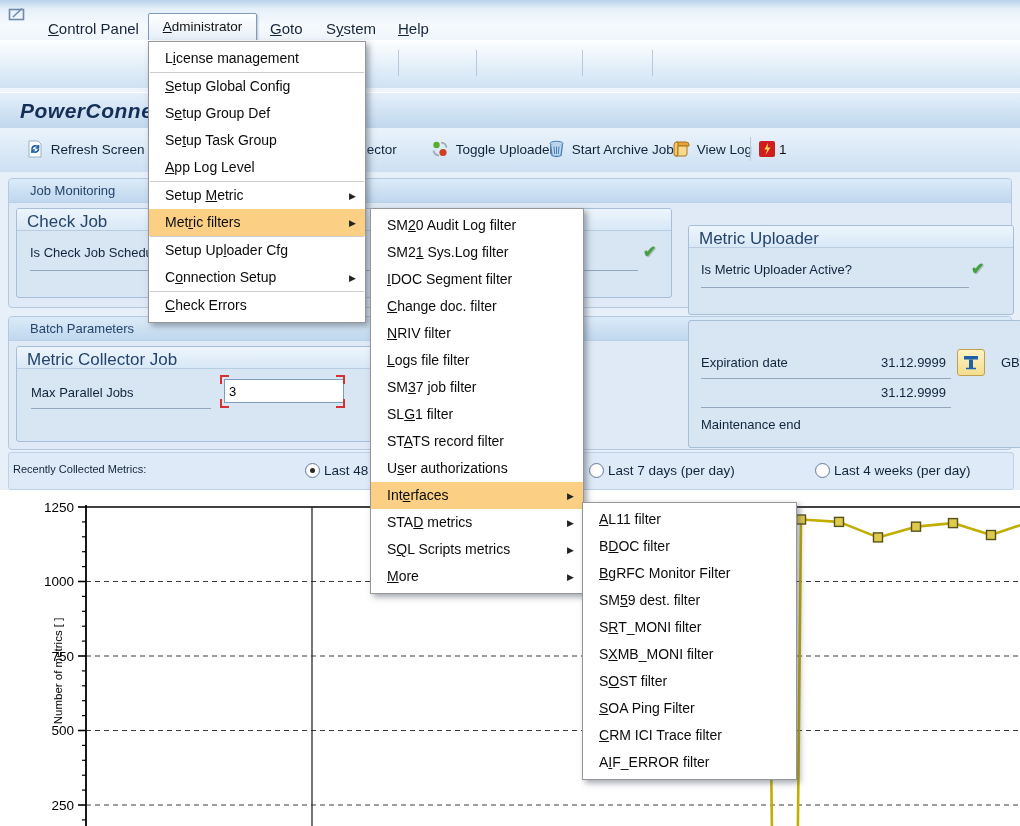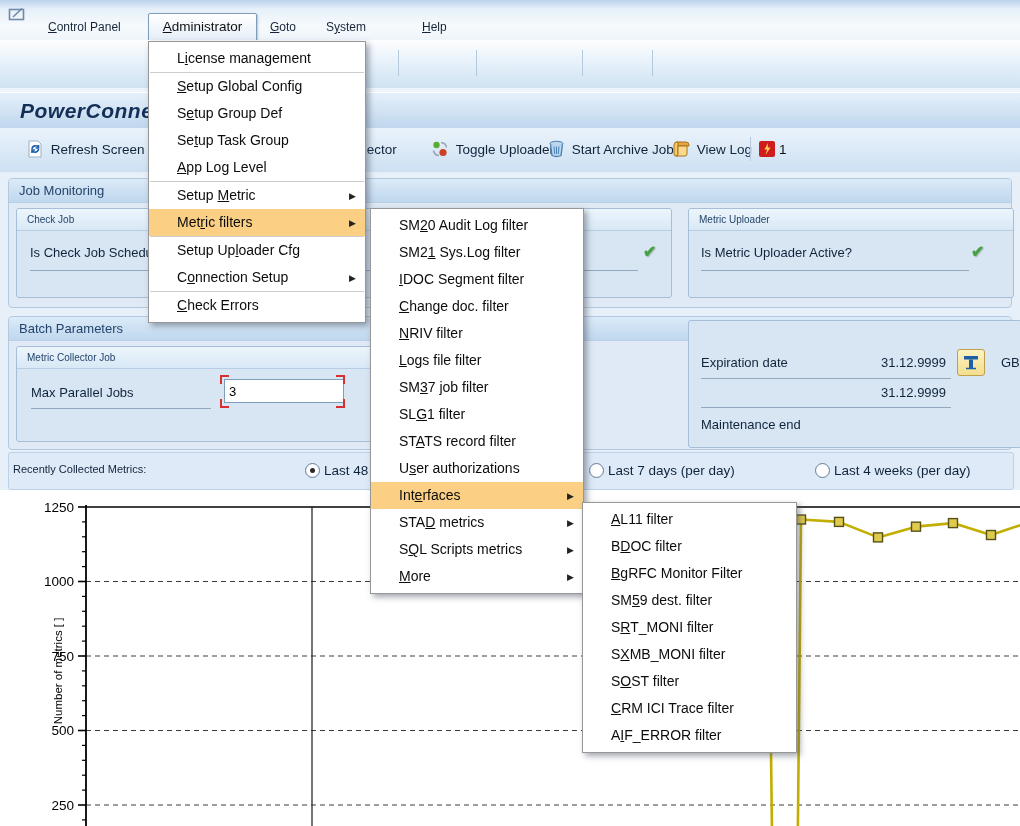--- a/index.html
+++ b/index.html
@@ -3,21 +3,21 @@
 <meta charset="utf-8">
 <style>
   html,body{margin:0;padding:0;background:#fff;}
   .screen{position:relative;width:1020px;height:826px;overflow:hidden;background:#fff;
           font-family:"Liberation Sans",sans-serif;color:#111;}
   .abs{position:absolute;}
 
   
   .menubar{position:absolute;left:0;top:0;width:1020px;height:40px;
     background:linear-gradient(180deg,#b9d2ea 0px,#e6f0f9 9px,#f6fafd 26px,#eef5fb 40px);}
-  .mb-item{position:absolute;top:20px;font-size:12px;color:#16263a;white-space:nowrap;}
+  .mb-item{position:absolute;top:20px;font-size:15px;color:#16263a;white-space:nowrap;}
   .mb-btn{position:absolute;left:148px;top:13px;width:107px;height:27px;border:1px solid #7f9db9;border-radius:2px;
     background:linear-gradient(#ffffff,#e4eef8);text-align:center;line-height:25px;font-size:13.5px;
     box-shadow:1px 1px 2px rgba(110,130,155,.45);}
   u{text-decoration:underline;}
 
   
   .toolbar{position:absolute;left:0;top:40px;width:1020px;height:48px;
     background:linear-gradient(#fdfeff,#dcebf7 70%,#cfe2f2);border-bottom:1px solid #a9c0d9;}
   .tb-sep{position:absolute;top:10px;width:1px;height:26px;background:#b5c8dc;}
   .tb-ico{position:absolute;top:52px;}
@@ -38,26 +38,26 @@
   .app-btn{position:absolute;top:12px;height:20px;font-size:13.5px;color:#10243c;white-space:nowrap;cursor:default;}
   .app-btn .lbl{vertical-align:top;line-height:20px;}
   .app-btn svg{vertical-align:top;margin-right:3px;}
   .alert-count{position:absolute;top:14px;font-size:13.5px;color:#111;}
 
   
   .content{position:absolute;left:0;top:172px;width:1020px;height:320px;background:#e7f0f9;}
 
   .group{position:absolute;border:1px solid #b3c9e0;border-radius:4px;background:#dfeaf6;}
   .group-hd{height:23px;border-bottom:1px solid #bcd0e5;border-radius:3px 3px 0 0;
-    background:linear-gradient(#dcebf8,#bfd7ee);}
+    background:linear-gradient(#dcebf8,#bfd7ee);padding-left:11px;}
   .group-hd span{display:inline-block;padding:4px 0 0 10px;font-size:13px;color:#24456b;}
 
   .panel{position:absolute;border:1px solid #a7bed8;border-radius:3px;background:#d8e6f4;overflow:hidden;}
   .panel-hd{height:21px;border-bottom:1px solid #b9cde2;background:linear-gradient(#edf5fc,#d8e8f6);}
-  .panel-hd span{display:inline-block;padding:3px 0 0 10px;font-size:10px;color:#24456b;}
+  .panel-hd span{display:inline-block;padding:3px 0 0 10px;font-size:17px;color:#24456b;}
   .fld-label{position:absolute;font-size:13px;color:#10243c;white-space:nowrap;}
   .fld-value{position:absolute;font-size:13px;color:#10243c;white-space:nowrap;}
   .fline{position:absolute;height:1px;background:#93a8bd;}
   .ok-check{position:absolute;font-size:16px;font-weight:bold;color:#44a13f;text-shadow:1px 1px 1px rgba(60,90,60,.35);}
 
   .sap-input{position:absolute;background:#fff;border:1px solid #7f9db9;font-size:13px;padding:0 4px;
     font-family:inherit;}
   .ck{position:absolute;width:7px;height:7px;}
   .ck.tl{border-left:2px solid #d83030;border-top:2px solid #d83030;}
   .ck.tr{border-right:2px solid #d83030;border-top:2px solid #d83030;}
@@ -76,21 +76,21 @@
   .radio.sel::after{content:"";position:absolute;left:3.5px;top:3.5px;width:5px;height:5px;border-radius:50%;background:#2a2a2a;}
   .radio-label{position:absolute;left:19px;top:1px;font-size:13.5px;color:#10243c;white-space:nowrap;}
   .rr-label{position:absolute;left:4px;top:10px;font-size:11px;color:#10243c;}
 
   
   .chart{position:absolute;left:0;top:490px;width:1020px;height:336px;background:#fff;}
 
   
   .menu{position:absolute;background:#fff;border:1px solid #979797;padding:3px 0;z-index:50;
     box-shadow:3px 3px 6px rgba(70,80,95,.5);}
-  .menu-item{position:relative;height:27px;line-height:27px;padding:0 26px 0 28px;font-size:14px;
+  .menu-item{position:relative;height:27px;line-height:27px;padding:0 26px 0 16px;font-size:14px;
     color:#0c0c0c;white-space:nowrap;cursor:default;}
   .menu-item.hl{background:#fbd084;}
   .menu-item .arrow{position:absolute;right:9px;top:1px;font-size:9px;color:#222;}
   .menu-sep{height:1px;background:#cdcdcd;margin:0 1px;}
 </style>
 </head>
 <body>
 
 <div class="screen">
 
@@ -98,21 +98,21 @@
     <span class="abs" style="left:8px;top:7px;">
       <svg width="18" height="15">
           <rect x="1.5" y="2.5" width="14" height="10" fill="none" stroke="#6f8aa8" stroke-width="1.6"></rect>
           <path d="M5 10 L14 1.5" stroke="#6f8aa8" stroke-width="1.6" fill="none"></path>
         </svg>
     </span>
     <span class="mb-item" style="left:48px;"><u>C</u>ontrol Panel</span>
     <span class="mb-btn"><u>A</u>dministrator</span>
     <span class="mb-item" style="left:270px;"><u>G</u>oto</span>
     <span class="mb-item" style="left:326px;">S<u>y</u>stem</span>
-    <span class="mb-item" style="left:422px;text-align:right;"><u>H</u>elp</span>
+    <span class="mb-item" style="left:398px;text-align:right;"><u>H</u>elp</span>
   </div>
 
   <div class="toolbar">
     <span class="abs" style="left:24px;top:53px;">
       <svg width="21" height="21">
           <circle cx="10.5" cy="10.5" r="9.5" fill="#3d9b3d" stroke="#2e7d32"></circle>
           <path d="M6 11l3 3 6.5-7" stroke="#fff" stroke-width="2.4" fill="none"></path>
         </svg>
     </span>
     <input class="cmd-field" value="" style="">
@@ -267,21 +267,21 @@
     </div>
   </div>
   <div class="panel" style="left:16px;top:208px;width:654px;height:88px;">
     <div class="panel-hd">
       <span>Check Job</span>
     </div>
     <span class="fld-label" style="left:13px;top:36px;">Is Check Job Scheduled?</span>
     <span class="fline" style="left:13px;top:61px;width:608px;"></span>
     <span class="ok-check" style="left:626px;top:33px;">✔</span>
   </div>
-  <div class="panel" style="left:688px;top:208px;width:324px;height:88px;text-decoration:underline;">
+  <div class="panel" style="left:688px;top:225px;width:324px;height:88px;text-decoration:underline;">
     <div class="panel-hd">
       <span>Metric Uploader</span>
     </div>
     <span class="fld-label" style="left:12px;top:36px;">Is Metric Uploader Active?</span>
     <span class="fline" style="left:12px;top:61px;width:268px;"></span>
     <span class="ok-check" style="left:282px;top:33px;">✔</span>
   </div>
 
   <div class="group" style="left:8px;top:316px;width:1002px;height:132px;">
     <div class="group-hd">
@@ -413,17 +413,18 @@
       <div class="menu-item"><span><u>M</u>ore</span><span class="arrow">▶</span></div>
     </div>
   <div class="menu" style="left:582px;top:502px;width:213px;">
       <div class="menu-item"><span><u>A</u>L11 filter</span></div>
       <div class="menu-item"><span>B<u>D</u>OC filter</span></div>
       <div class="menu-item"><span><u>B</u>gRFC Monitor Filter</span></div>
       <div class="menu-item"><span>SM<u>5</u>9 dest. filter</span></div>
       <div class="menu-item"><span>S<u>R</u>T_MONI filter</span></div>
       <div class="menu-item"><span>S<u>X</u>MB_MONI filter</span></div>
       <div class="menu-item"><span>S<u>O</u>ST filter</span></div>
+      <div class="menu-item"><span><u>S</u>OA Ping Filter</span></div>
       <div class="menu-item"><span><u>C</u>RM ICI Trace filter</span></div>
       <div class="menu-item"><span>A<u>I</u>F_ERROR filter</span></div>
     </div>
 
 </div>
 
 </body></html>

